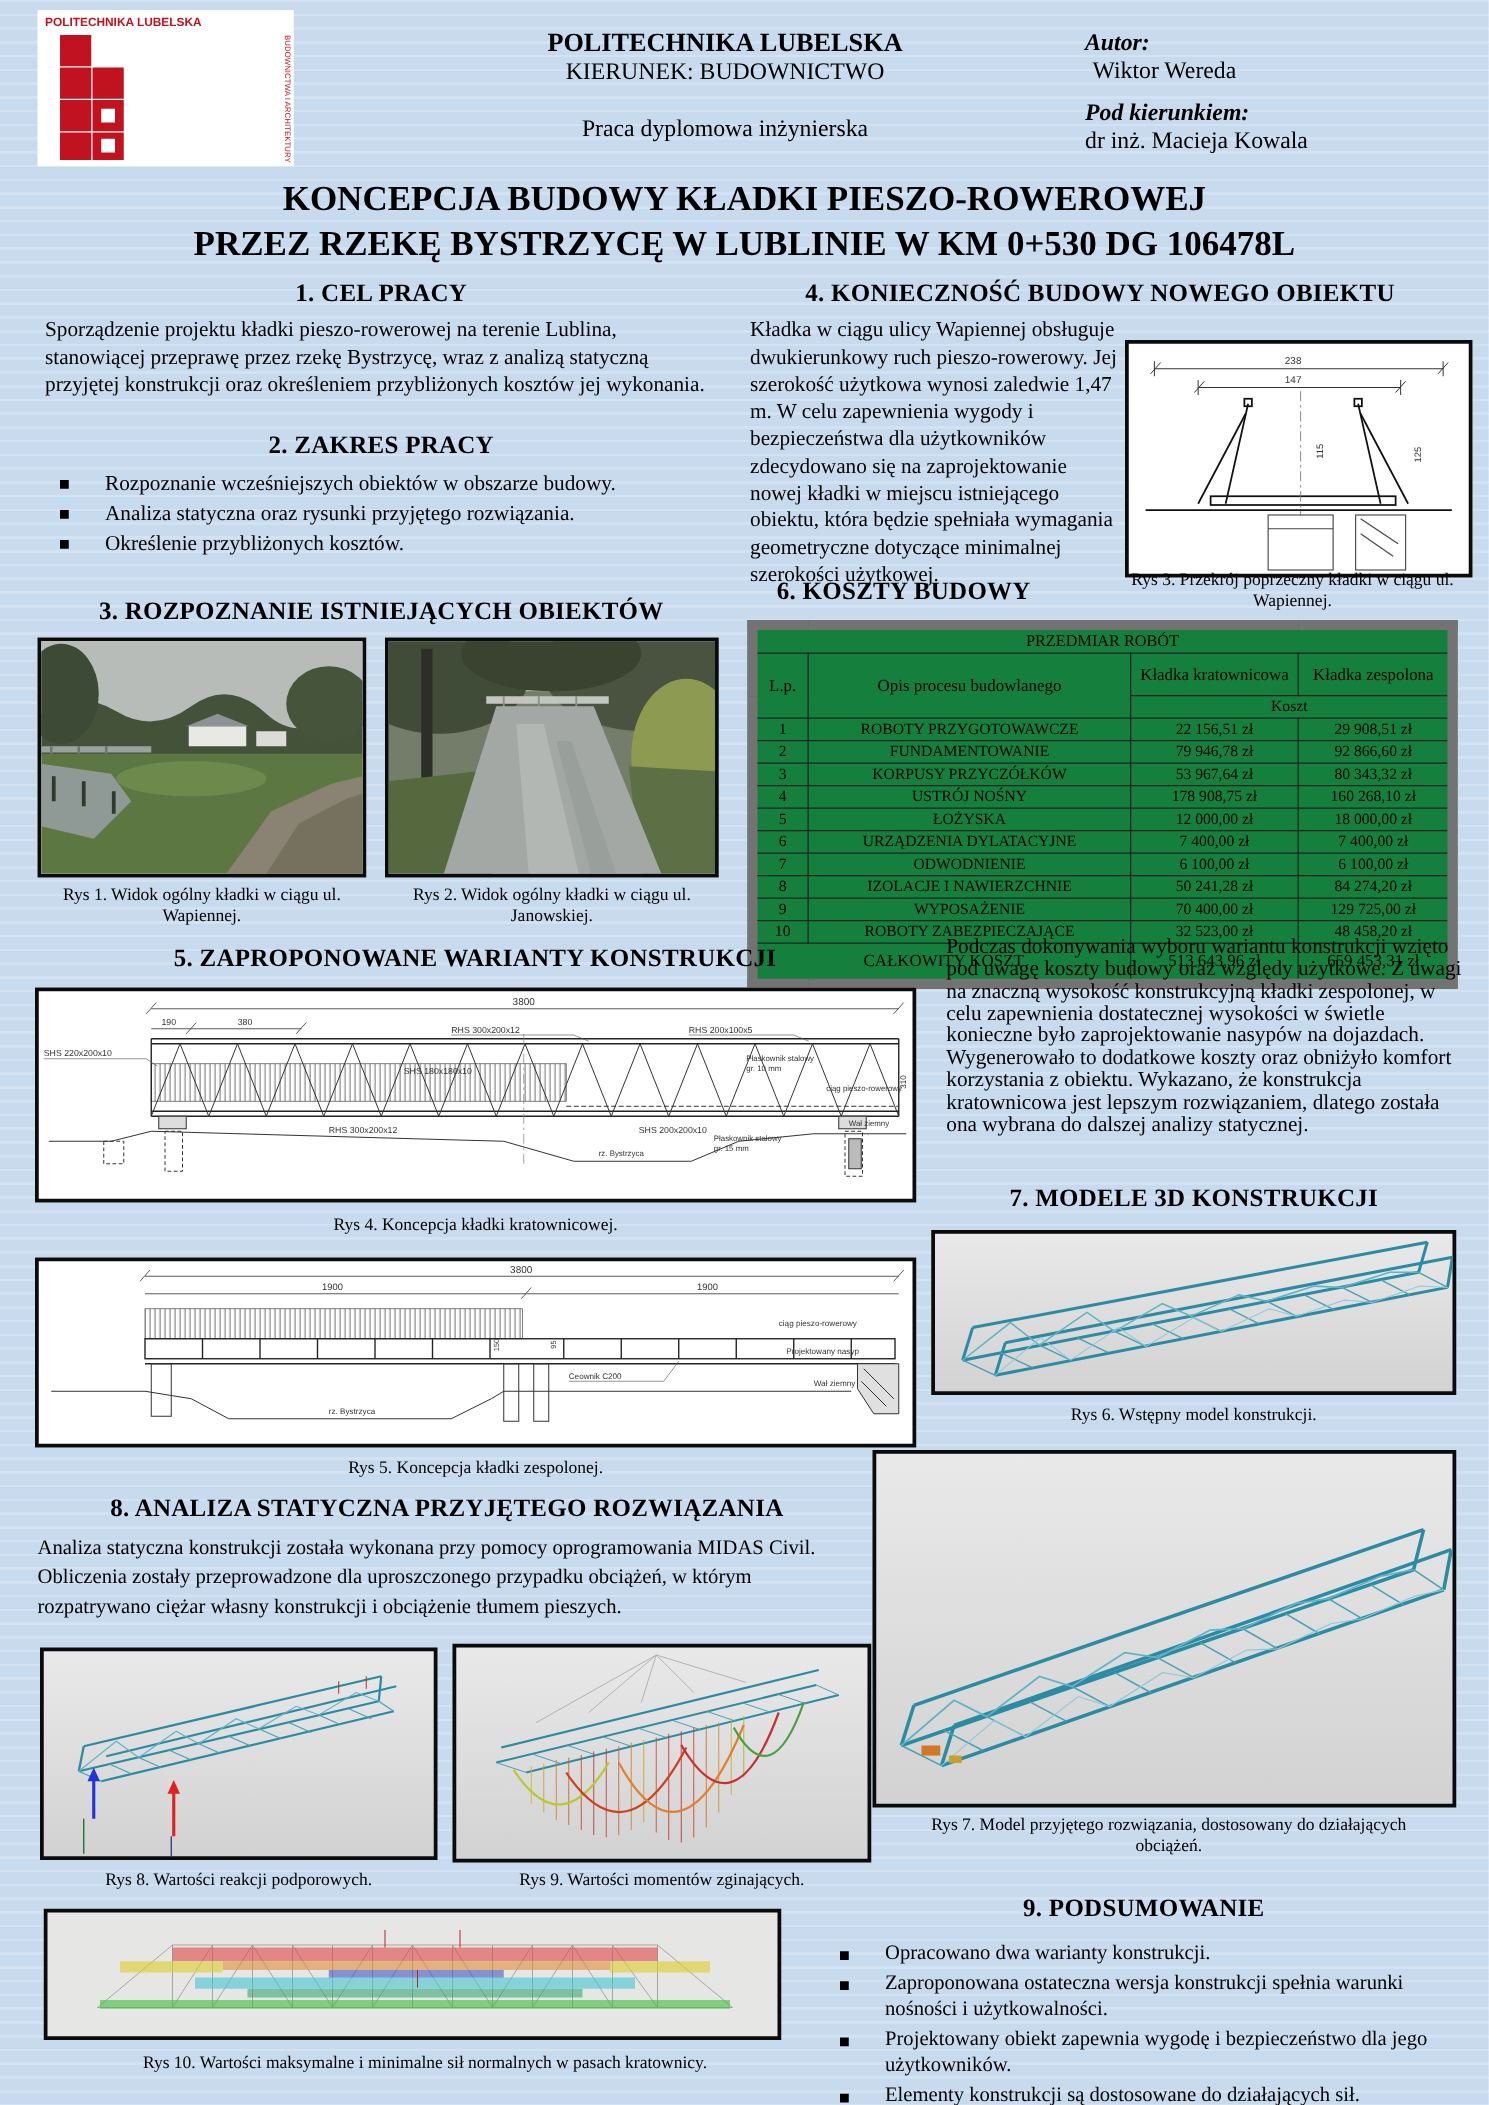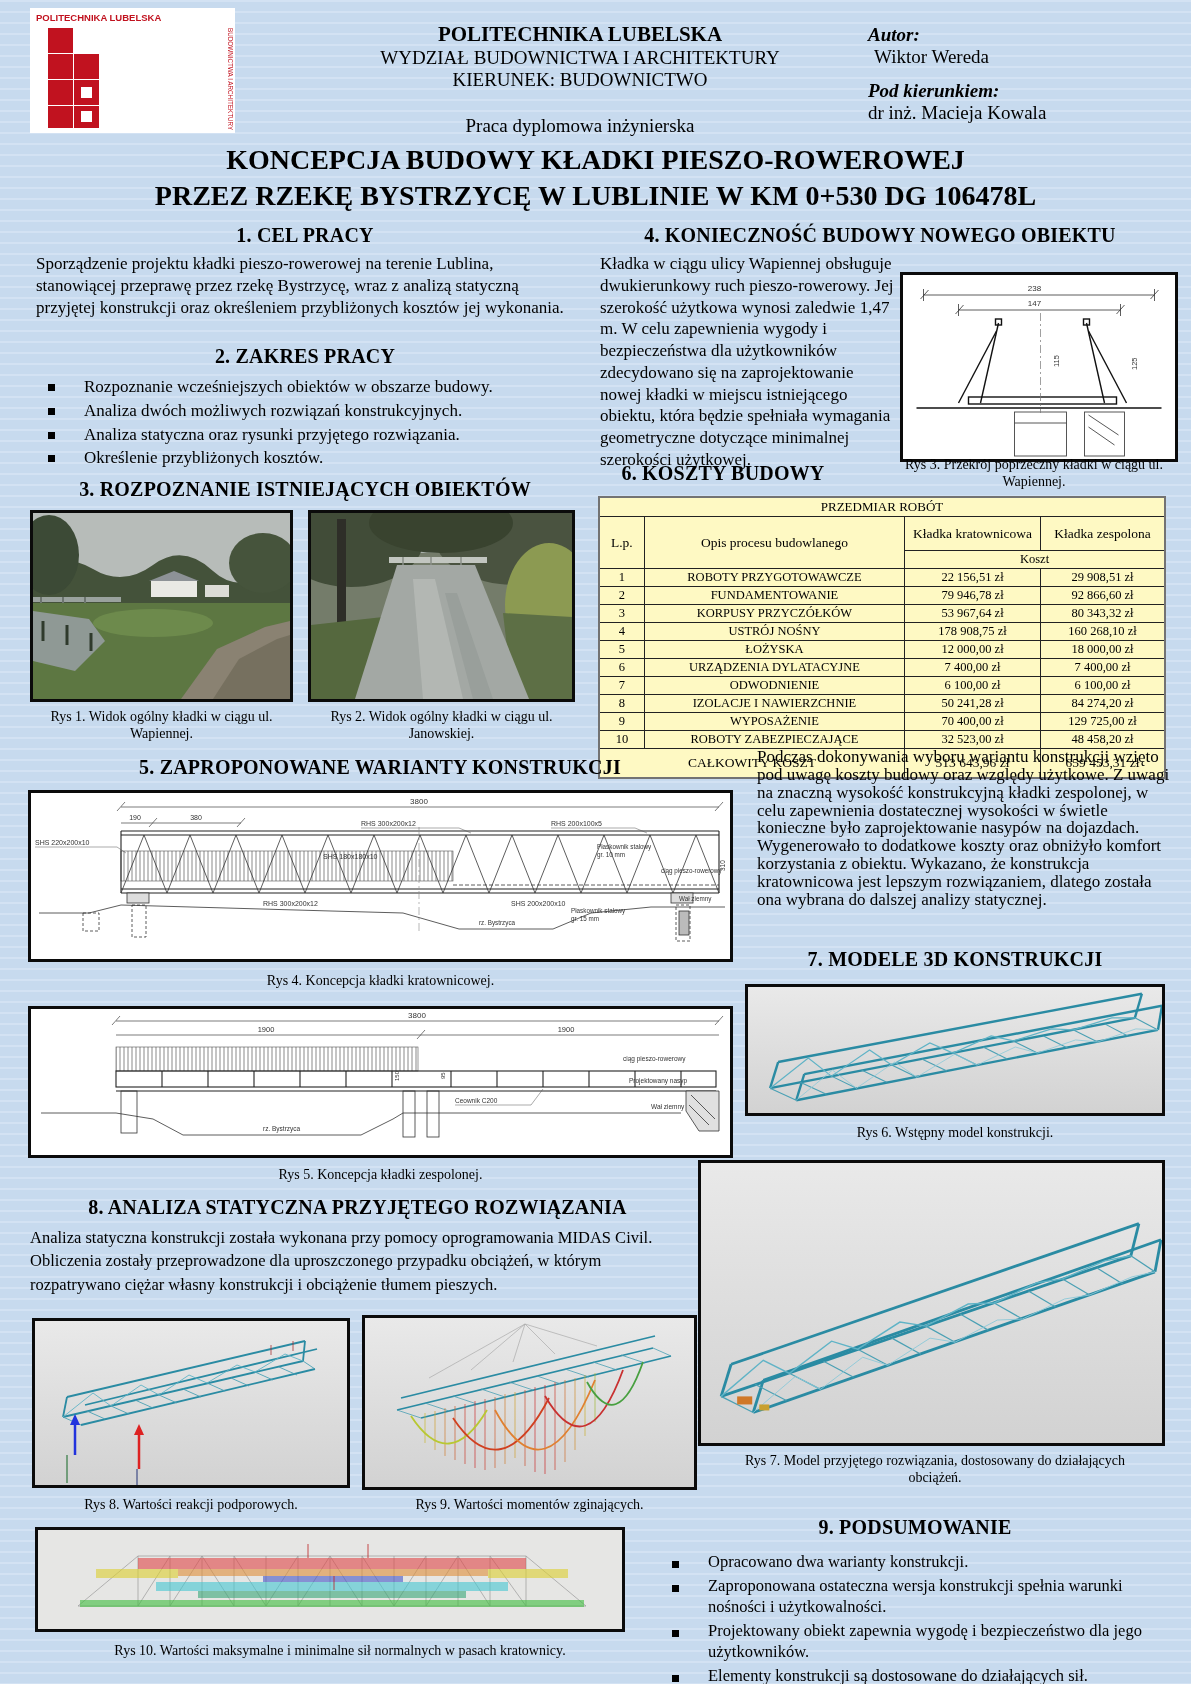--- a/index.html
+++ b/index.html
@@ -19,22 +19,22 @@
   ul.sq li{position:relative;padding-left:46px;font-size:17px;line-height:1.4;}
   ul.sq li::before{content:"";position:absolute;left:10px;top:9px;width:7px;height:7px;background:#000;}
   ul.sq2 li{line-height:1.27;font-size:16.5px;margin-bottom:3px;}
   .logo-box{position:absolute;left:30px;top:8px;width:205px;height:125px;background:#fff;}
   .uni{font-weight:bold;font-size:21px;}
   .fac{font-size:19px;}
   .thesis{font-size:19px;margin-top:24px;}
   .auth-label{font-weight:bold;font-size:19px;font-style:italic;}
   .auth-val{font-size:19px;padding-left:6px;}
   .title{font-weight:bold;font-size:28px;text-align:center;line-height:1.3;}
-  table.costs{border-collapse:collapse;width:568px;table-layout:fixed;background:#fef9c3;
-    font-family:"Liberation Serif",serif;font-size:12.5px;border:2px solid #737373;}
+  table.costs{border-collapse:collapse;width:568px;table-layout:fixed;background:#15803d;
+    font-family:"Liberation Serif",serif;font-size:12.5px;border:8px solid #737373;}
   table.costs td,table.costs th{border:1px solid #222;text-align:center;padding:1px 2px;font-weight:normal;overflow:hidden;white-space:nowrap;}
   table.costs .tbl-title{font-size:13px;height:18px;}
   table.costs .hdr{height:34px;font-size:13.5px;}
   table.costs .sub{height:15px;}
   table.costs .total td{height:26px;font-size:13.5px;}
   .dim-text{font-family:"Liberation Sans",sans-serif;fill:#333;}
 </style>
 </head>
 <body>
 
@@ -51,21 +51,20 @@
       <rect x="44" y="98" width="25" height="22"></rect>
     </g>
     <rect x="51" y="79" width="11" height="11" fill="#fff"></rect>
     <rect x="51" y="103" width="11" height="11" fill="#fff"></rect>
     <text x="198" y="20" font-size="6.3" fill="#c1121f" font-family="Liberation Sans,sans-serif" transform="rotate(90 198 20)">BUDOWNICTWA I ARCHITEKTURY</text>
   </svg>
 </div>
 
 <div class="abs" style="left:280px;top:22px;width:600px;text-align:center;">
   <div class="uni">POLITECHNIKA LUBELSKA</div>
-  <div class="fac">WYDZIAŁ BUDOWNICTWA I ARCHITEKTURY</div>
   <div class="fac">KIERUNEK: BUDOWNICTWO</div>
   <div class="thesis">Praca dyplomowa inżynierska</div>
 </div>
 
 <div class="abs" style="left:868px;top:24px;width:300px;">
   <div class="auth-label">Autor:</div>
   <div class="auth-val">Wiktor Wereda</div>
   <div class="auth-label" style="margin-top:12px;">Pod kierunkiem:</div>
   <div class="auth-val" style="padding-left:0;">dr inż. Macieja Kowala</div>
 </div>
@@ -74,21 +73,20 @@
   <div>KONCEPCJA BUDOWY KŁADKI PIESZO-ROWEROWEJ</div>
   <div>PRZEZ RZEKĘ BYSTRZYCĘ W LUBLINIE W KM 0+530 DG 106478L</div>
 </div>
 
 <div class="abs h-sec" style="left:25px;top:224px;width:560px;">1. CEL PRACY</div>
 <div class="abs body-text" style="left:36px;top:253px;width:528px;">Sporządzenie projektu kładki pieszo-rowerowej na terenie Lublina, stanowiącej przeprawę przez rzekę Bystrzycę, wraz z analizą statyczną przyjętej konstrukcji oraz określeniem przybliżonych kosztów jej wykonania.</div>
 
 <div class="abs h-sec" style="left:25px;top:345px;width:560px;">2. ZAKRES PRACY</div>
 <ul class="sq abs" style="left:38px;top:375px;width:530px;">
   <li>Rozpoznanie wcześniejszych obiektów w obszarze budowy.</li>
-  <li>Analiza dwóch możliwych rozwiązań konstrukcyjnych.</li>
   <li>Analiza statyczna oraz rysunki przyjętego rozwiązania.</li>
   <li>Określenie przybliżonych kosztów.</li>
 </ul>
 
 <div class="abs h-sec" style="left:25px;top:478px;width:560px;">3. ROZPOZNANIE ISTNIEJĄCYCH OBIEKTÓW</div>
 
 <div class="panel" style="left:30px;top:510px;width:263px;height:192px;">
   <svg viewBox="0 0 257 186" preserveAspectRatio="none">
     <rect width="257" height="186" fill="#b7bcb9"></rect>
     <path d="M0,58 Q30,38 60,56 T120,52 T180,58 T257,48 L257,92 L0,92 Z" fill="#44523a"></path>

